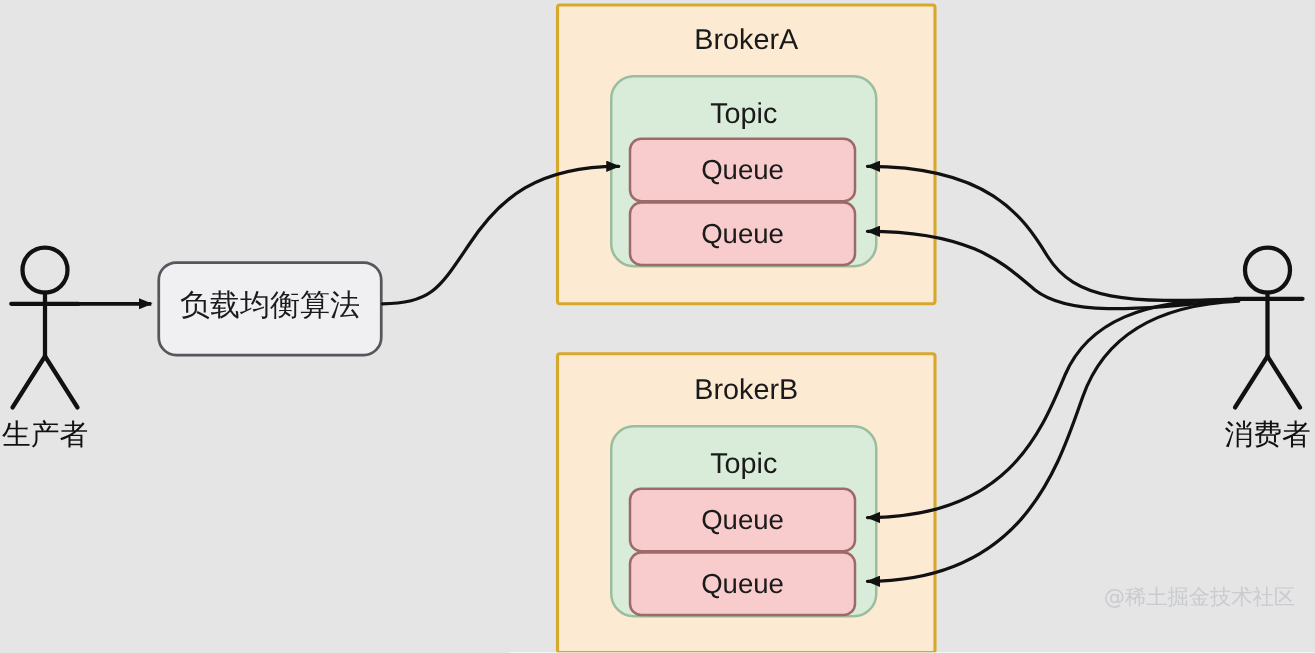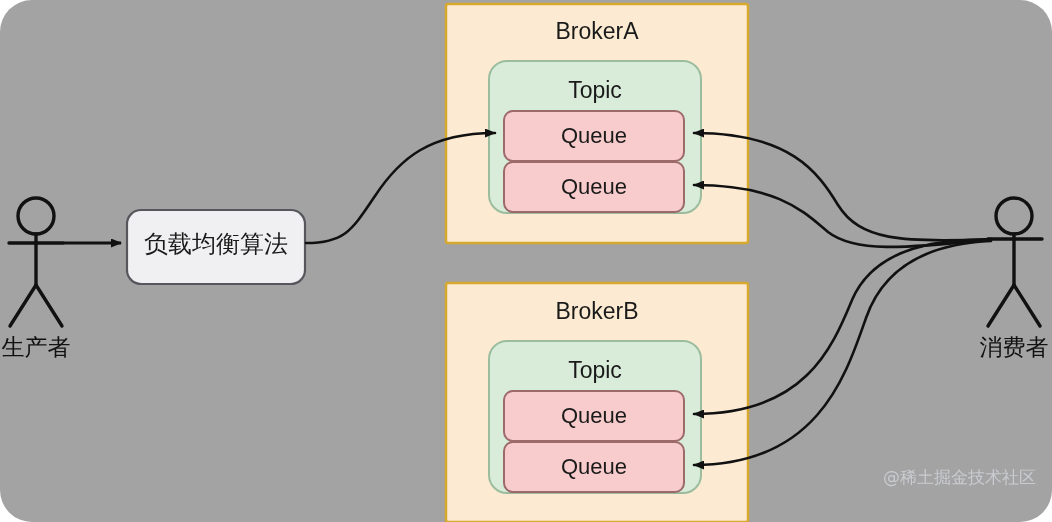--- a/index.html
+++ b/index.html
@@ -7,23 +7,22 @@
     padding: 0;
     background: #ffffff;
   }
   body {
     font-family: "Liberation Sans", "DejaVu Sans", sans-serif;
   }
   #canvas {
     position: relative;
     width: 1052px;
     height: 522px;
-    background: #a3a3a3;
+    background: #e5e5e5;
     overflow: hidden;
-    border-radius: 32px;
   }
   #diagram-svg {
     position: absolute;
     left: 0;
     top: 0;
     width: 1052px;
     height: 522px;
   }
   .box-label {
     font-family: "Liberation Sans", "DejaVu Sans", sans-serif;

